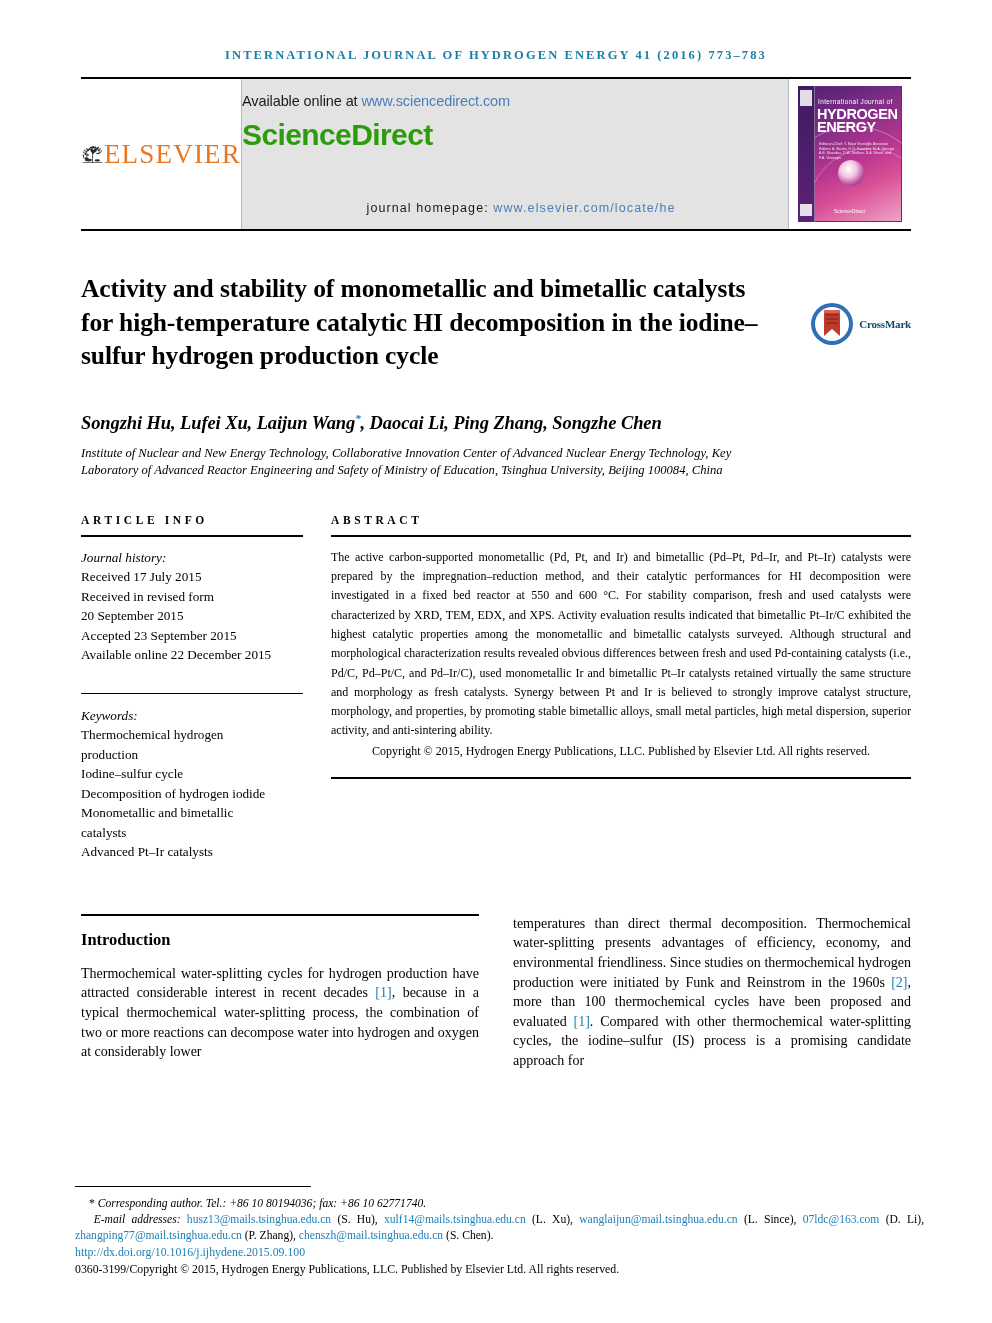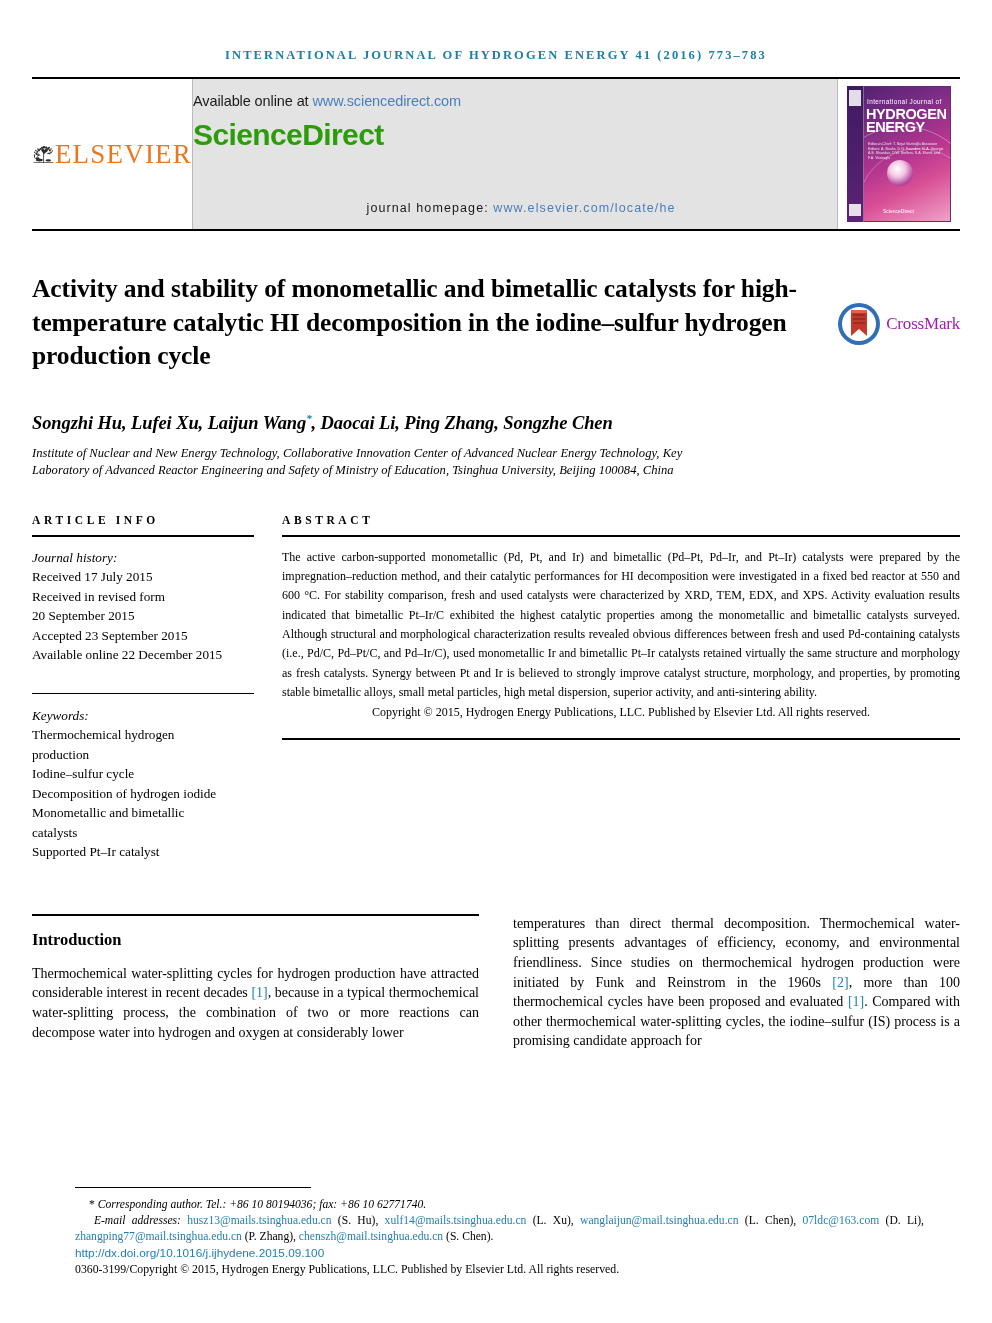--- a/index.html
+++ b/index.html
@@ -13,21 +13,21 @@
     font-family: "Liberation Serif", serif;
     color: #000;
     position: relative;
     overflow: hidden;
   }
   .page {
     width: 992px;
     height: 1323px;
     position: relative;
     box-sizing: border-box;
-    padding: 0 32px;
+    padding: 0 81px;
   }
 
   
   .running-head {
     text-align: center;
     color: #1a7fa8;
     font-family: "Liberation Serif", serif;
     font-size: 12.5px;
     letter-spacing: 2.1px;
     font-weight: bold;
@@ -190,23 +190,23 @@
     flex: 0 0 118px;
     display: flex;
     align-items: flex-start;
     justify-content: flex-end;
     padding-top: 4px;
   }
   .cm-inner { display: flex; align-items: center; gap: 5px; }
   .cm-badge { width: 44px; height: 44px; display:block; }
   .cm-text {
     font-family: "Liberation Serif", serif;
-    font-weight: normal;
-    font-size: 17px;
-    color: #a21caf;
+    font-weight: bold;
+    font-size: 11px;
+    color: #0c4a6e;
     letter-spacing: -0.2px;
   }
 
   
   .authors {
     margin-top: 22px;
     font-family: "Liberation Serif", serif;
     font-style: italic;
     font-weight: bold;
     font-size: 18.5px;
@@ -310,21 +310,21 @@
   .emails {
     font-family: "Liberation Serif", serif;
     font-size: 11.6px;
     line-height: 15.5px;
     margin-top: 1px;
     text-align: justify;
   }
   .emails .lbl { font-style: italic; }
   .emails .mail { color: #1f7fb5; }
   .doi {
-    font-family: Liberation Sans, sans-serif;
+    font-family: Liberation Serif, serif;
     font-size: 11.8px;
     color: #1f7fb5;
     margin-top: 2px;
   }
   .issn {
     font-family: "Liberation Serif", serif;
     font-size: 11.8px;
     margin-top: 2px;
   }
 </style>
@@ -439,21 +439,21 @@
       <div class="kw-block">
         <div class="rule-sep"></div>
         <div class="kw">
           <span class="lbl">Keywords:</span><br>
           <span>Thermochemical hydrogen</span><br>
           <span>production</span><br>
           <span>Iodine–sulfur cycle</span><br>
           <span>Decomposition of hydrogen iodide</span><br>
           <span>Monometallic and bimetallic</span><br>
           <span>catalysts</span><br>
-          <span>Supported Pt–Ir catalyst</span>
+          <span>Advanced Pt–Ir catalysts</span>
         </div>
       </div>
     </div>
 
     <div class="col-abs">
       <div class="sec-head">ABSTRACT</div>
       <div class="rule-thick"></div>
       <div class="abstract">
         <span>The active carbon-supported monometallic (Pd, Pt, and Ir) and bimetallic (Pd–Pt, Pd–Ir, and Pt–Ir) catalysts were prepared by the impregnation–reduction method, and their catalytic performances for HI decomposition were investigated in a fixed bed reactor at 550 and 600 °C. For stability comparison, fresh and used catalysts were characterized by XRD, TEM, EDX, and XPS. Activity evaluation results indicated that bimetallic Pt–Ir/C exhibited the highest catalytic properties among the monometallic and bimetallic catalysts surveyed. Although structural and morphological characterization results revealed obvious differences between fresh and used Pd-containing catalysts (i.e., Pd/C, Pd–Pt/C, and Pd–Ir/C), used monometallic Ir and bimetallic Pt–Ir catalysts retained virtually the same structure and morphology as fresh catalysts. Synergy between Pt and Ir is believed to strongly improve catalyst structure, morphology, and properties, by promoting stable bimetallic alloys, small metal particles, high metal dispersion, superior activity, and anti-sintering ability.</span>
         <span class="copy">Copyright © 2015, Hydrogen Energy Publications, LLC. Published by Elsevier Ltd. All rights reserved.</span>
@@ -479,21 +479,21 @@
       <span class="star">*</span>
       <span>Corresponding author. Tel.: +86 10 80194036; fax: +86 10 62771740.</span>
     </div>
     <div class="emails">
       &nbsp;&nbsp;&nbsp;<span class="lbl">E-mail addresses:</span>
       <span class="mail">husz13@mails.tsinghua.edu.cn</span>
       <span>(S. Hu),</span>
       <span class="mail">xulf14@mails.tsinghua.edu.cn</span>
       <span>(L. Xu),</span>
       <span class="mail">wanglaijun@mail.tsinghua.edu.cn</span>
-      <span>(L. Chen),</span>
+      <span>(L. Since),</span>
       <span class="mail">07ldc@163.com</span>
       <span>(D. Li),</span>
       <span class="mail">zhangping77@mail.tsinghua.edu.cn</span>
       <span>(P. Zhang),</span>
       <span class="mail">chenszh@mail.tsinghua.edu.cn</span>
       <span>(S. Chen).</span>
     </div>
     <div class="doi">http://dx.doi.org/10.1016/j.ijhydene.2015.09.100</div>
     <div class="issn">0360-3199/Copyright © 2015, Hydrogen Energy Publications, LLC. Published by Elsevier Ltd. All rights reserved.</div>
   </div>

